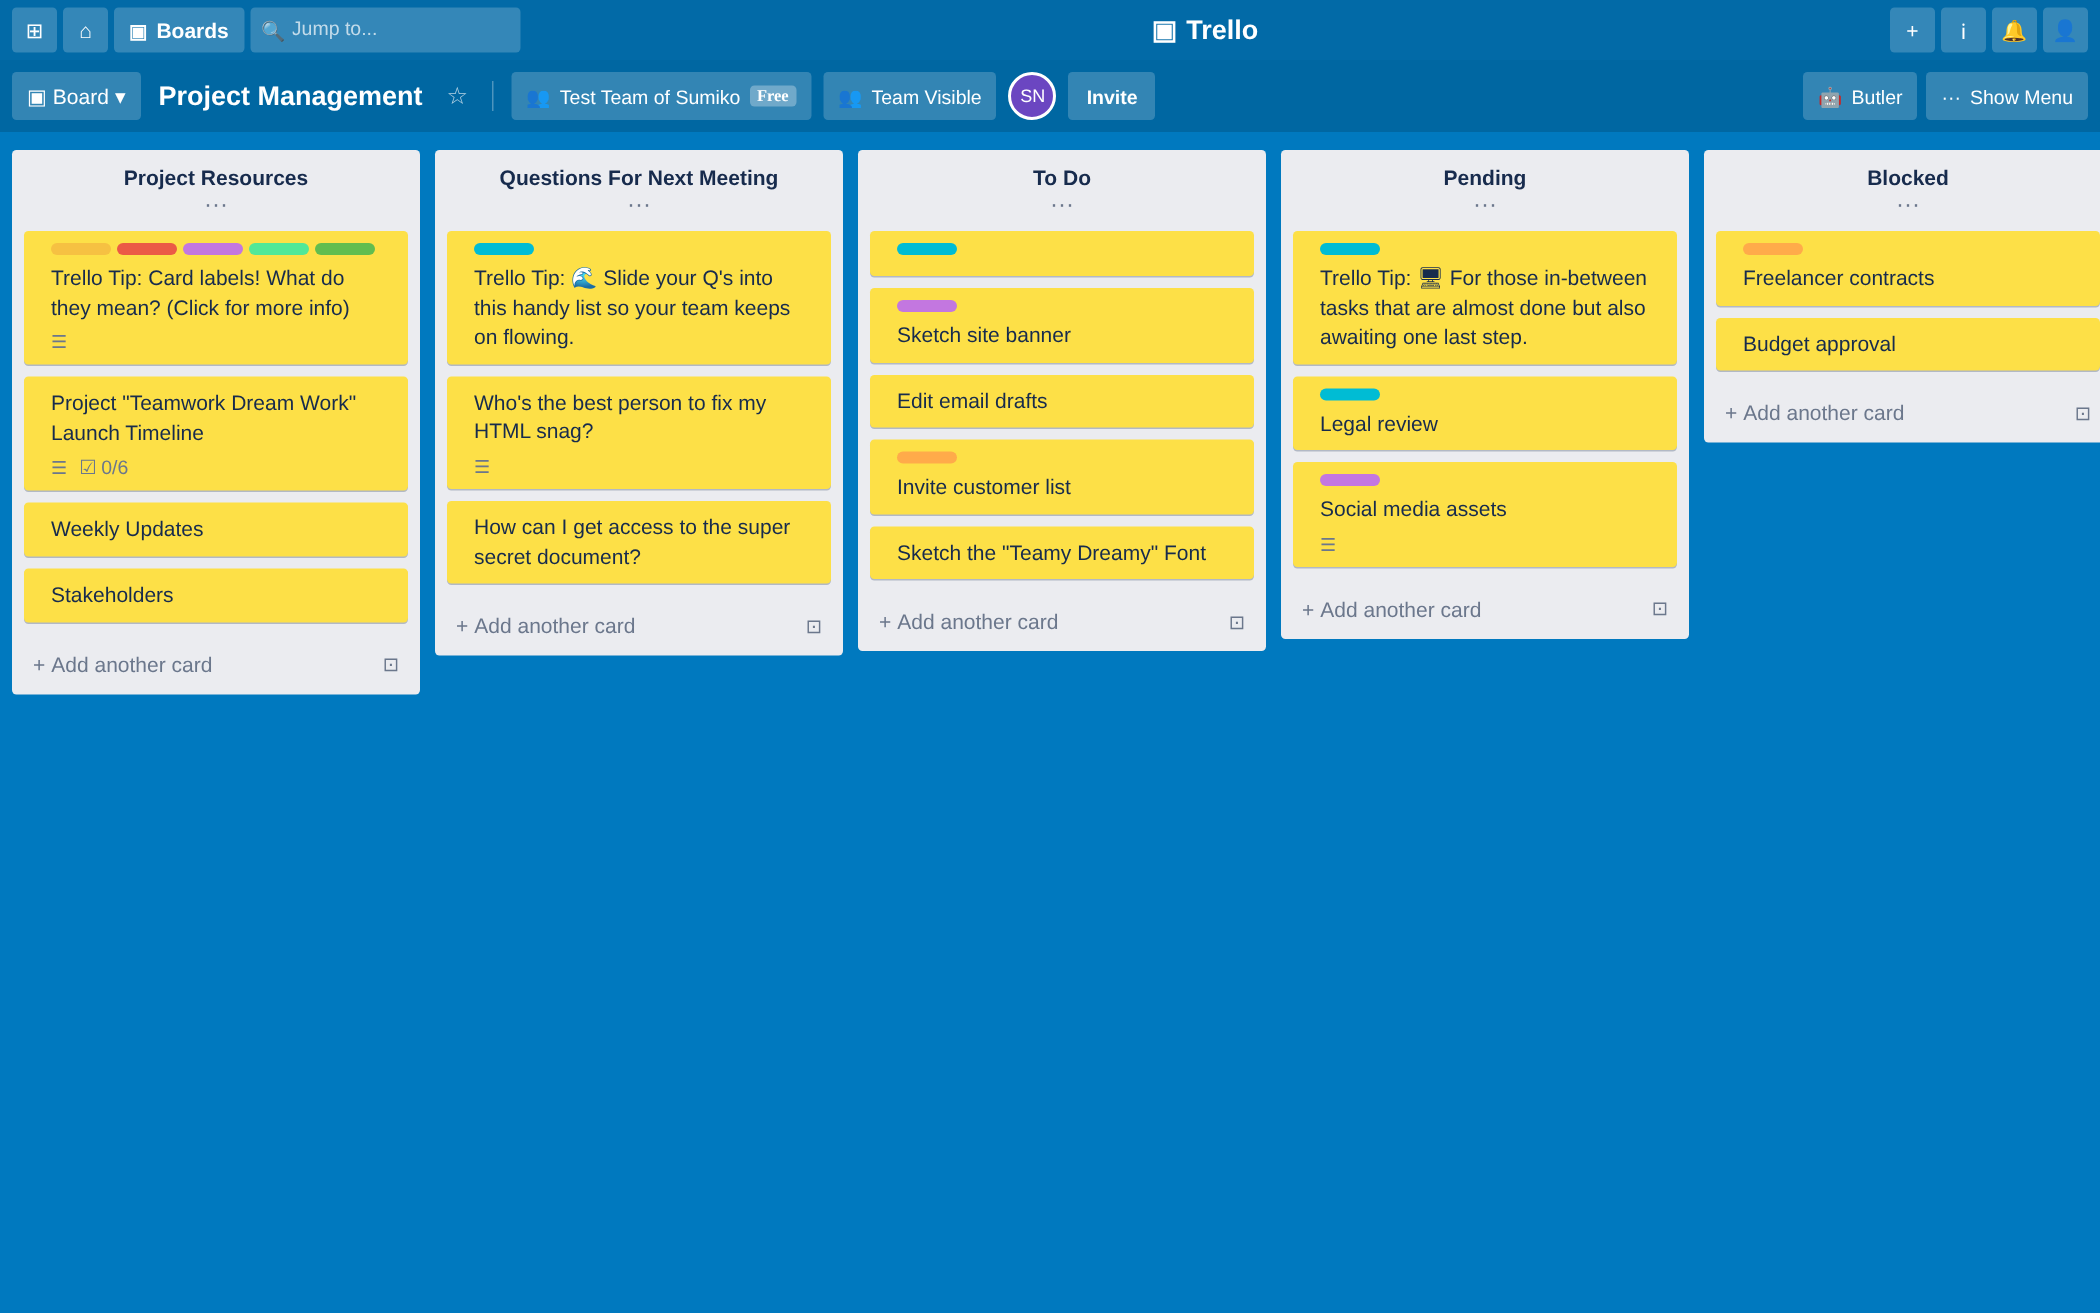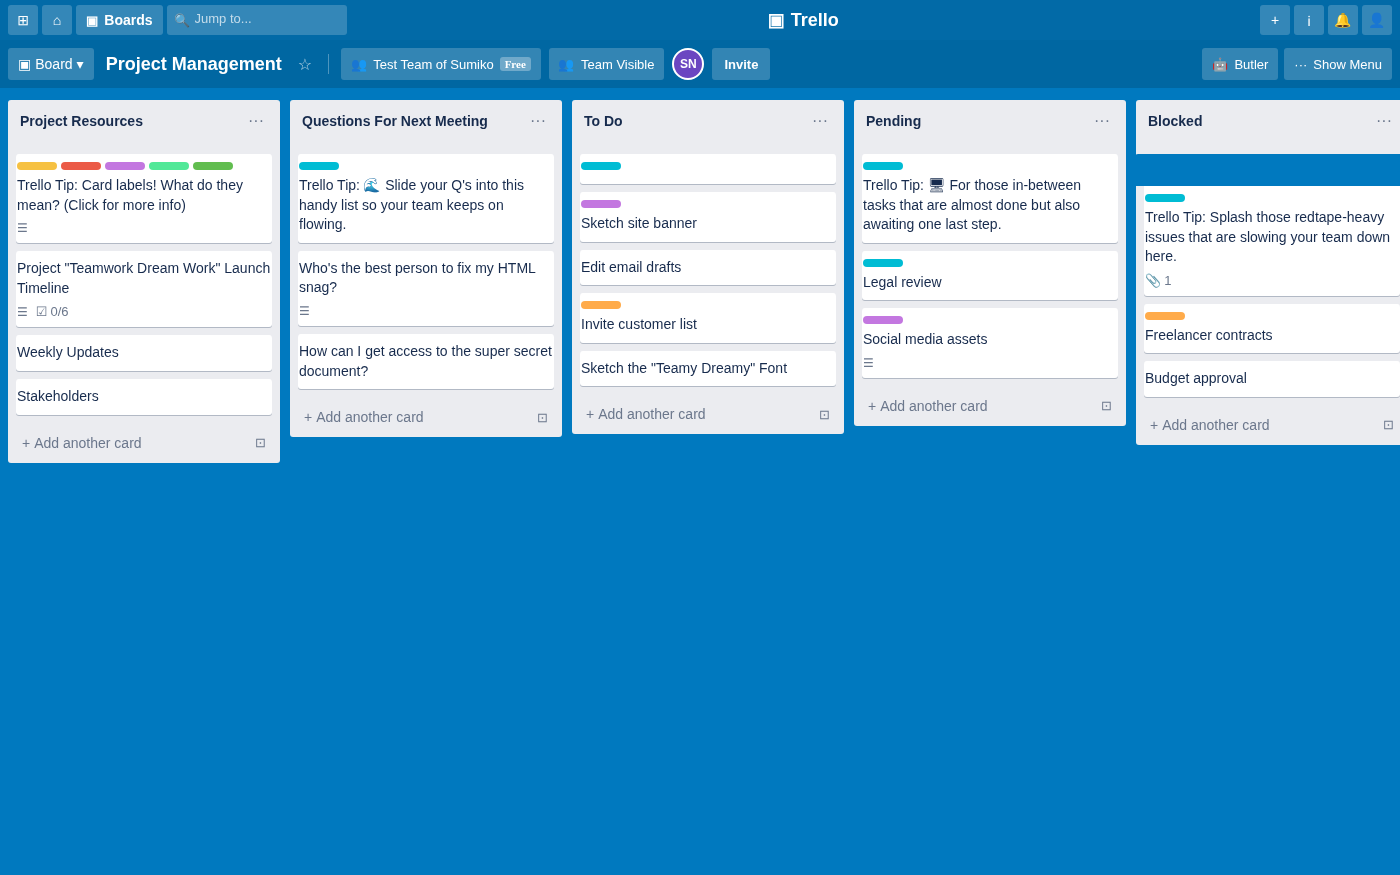--- a/index.html
+++ b/index.html
@@ -144,21 +144,21 @@
       font-size: 13px;
     }
     .avatar {
       width: 32px;
       height: 32px;
       border-radius: 50%;
       background: #6B46C1;
       display: flex; align-items: center; justify-content: center;
       color: white;
       font-size: 12px;
-      font-weight: 700;
+      font-weight: 400;
       cursor: pointer;
       border: 2px solid white;
     }
     .invite-btn {
       background: rgba(255,255,255,0.2);
       border: none;
       border-radius: 3px;
       color: white;
       cursor: pointer;
       height: 32px;
@@ -207,21 +207,22 @@
       width: 272px;
       min-width: 272px;
       display: flex;
       flex-direction: column;
       max-height: 100%;
     }
     .list-header {
       display: flex;
       align-items: center;
       justify-content: space-between;
-      padding: 10px 12px 22px;
+      padding: 10px 12px 6px;
+      flex-direction: column;
     }
     .list-title {
       font-size: 14px;
       font-weight: 700;
       color: #172B4D;
       flex: 1;
     }
     .list-menu-btn {
       background: none;
       border: none;
@@ -232,24 +233,24 @@
       border-radius: 3px;
     }
     .list-cards {
       padding: 0 8px;
       overflow-y: auto;
       flex: 1;
     }
 
     
     .card {
-      background: #ffffff;
+      background: #fde047;
       border-radius: 3px;
       margin-bottom: 8px;
-      padding: 8px 1px;
+      padding: 8px 18px;
       cursor: pointer;
       box-shadow: 0 1px 0 rgba(9,30,66,0.25);
     }
     .card-label-row {
       display: flex;
       gap: 4px;
       margin-bottom: 6px;
       flex-wrap: wrap;
     }
     .card-label {
@@ -525,33 +526,20 @@
         <span class="template-icon">⊡</span>
       </div>
     </div>
     <div class="list">
       <div class="list-header">
         <span class="list-title">Blocked</span>
         <button class="list-menu-btn">···</button>
       </div>
       <div class="list-cards">
         <div class="card">
-          <div class="card-blue-header"></div>
-          <div class="card-label-row">
-            <div class="card-label" style="background: rgb(0, 188, 212);"></div>
-          </div>
-          <div class="card-text">Trello Tip: Splash those redtape-heavy issues that are slowing your team down here.</div>
-          <div class="card-meta">
-            <span class="card-meta-icon">
-              <span>📎</span> 
-              <span>1</span>
-            </span>
-          </div>
-        </div>
-        <div class="card">
           <div class="card-label-row">
             <div class="card-label" style="background: rgb(255, 171, 74);"></div>
           </div>
           <div class="card-text">Freelancer contracts</div>
         </div>
         <div class="card">
           <div class="card-text">Budget approval</div>
         </div>
       </div>
       <div class="add-card-btn">

